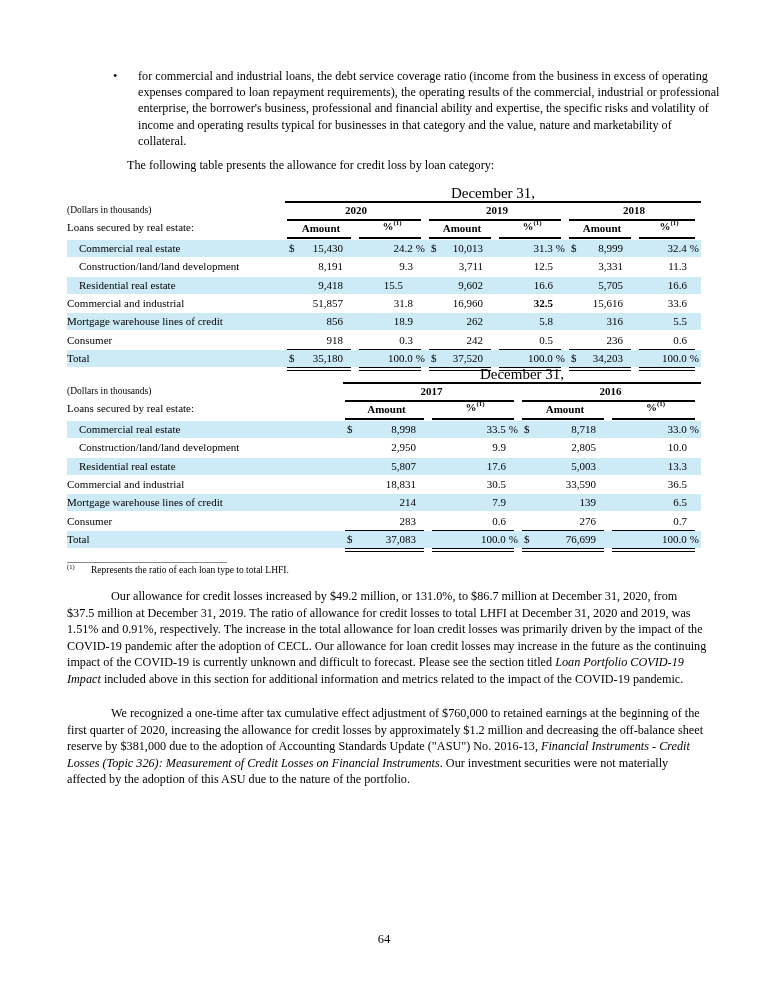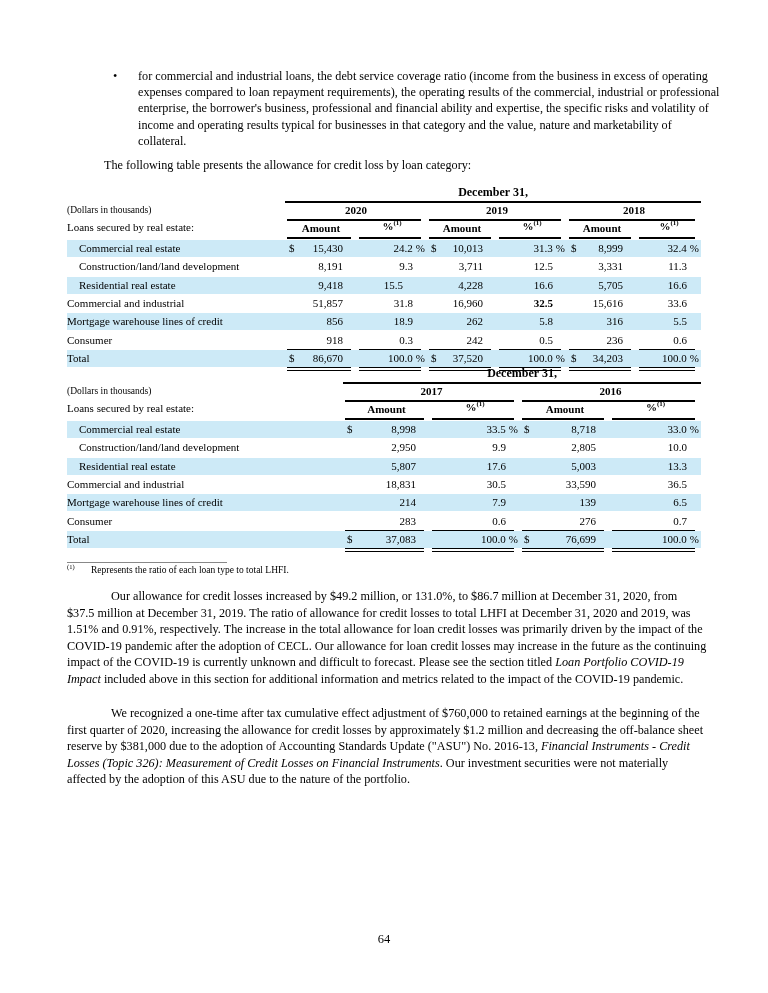--- a/index.html
+++ b/index.html
@@ -5,22 +5,22 @@
   html, body { margin: 0; padding: 0; background: #ffffff; }
   body {
     width: 768px; height: 993px; position: relative; overflow: hidden;
     font-family: "Liberation Serif", "DejaVu Serif", serif;
     color: #000; font-size: 12.2px;
   }
   .abs { position: absolute; }
   .bullet-block { left: 113px; top: 68px; width: 600px; line-height: 16.2px; }
   .bullet-dot { position: absolute; left: 0; top: 0; }
   .bullet-text { position: absolute; left: 25px; top: 0; width: 585px; }
-  .intro { left: 104px; top: 158px; }
-  .dec-label { font-weight: bold; font-size: 12px; text-align: center; }
+  .intro { left: 127px; top: 158px; }
+  .dec-label { font-weight: normal; font-size: 15px; text-align: center; }
   .rule { position: absolute; height: 2px; background: #000; }
   .rule-thin { position: absolute; height: 1px; background: #000; }
   .hdr { font-weight: bold; font-size: 11px; text-align: center; position: absolute; }
   .row { position: absolute; left: 67px; height: 17px; line-height: 17px; font-size: 11px; }
   .row.shade { background: #cdeaf7; }
   .cell { position: absolute; top: 0; white-space: nowrap; }
   .label { left: 0; }
   .label.ind { left: 12px; }
   .r { text-align: right; }
   .sup { font-size: 7px; vertical-align: super; line-height: 0; }
@@ -86,21 +86,21 @@
       <span class="cell r" style="right:288px;"><span>9.3</span></span>
       <span class="cell r" style="right:218px;">3,711</span>
       <span class="cell r" style="right:148px;"><span>12.5</span></span>
       <span class="cell r" style="right:78px;">3,331</span>
       <span class="cell r" style="right:14px;"><span>11.3</span></span>
     </div>
     <div class="row shade" style="top:276.6px;width:634px;">
       <span class="cell label ind">Residential real estate</span>
       <span class="cell r" style="right:358px;">9,418</span>
       <span class="cell r" style="right:298px;"><span>15.5</span></span>
-      <span class="cell r" style="right:218px;">4,228</span>
+      <span class="cell r" style="right:218px;">9,602</span>
       <span class="cell r" style="right:148px;"><span>16.6</span></span>
       <span class="cell r" style="right:78px;">5,705</span>
       <span class="cell r" style="right:14px;"><span>16.6</span></span>
     </div>
     <div class="row" style="top:294.9px;width:634px;">
       <span class="cell label">Commercial and industrial</span>
       <span class="cell r" style="right:358px;">51,857</span>
       <span class="cell r" style="right:288px;"><span>31.8</span></span>
       <span class="cell r" style="right:218px;font-family:Liberation Serif, serif;">16,960</span>
       <span class="cell r" style="right:148px;font-weight:bold;"><span>32.5</span></span>
@@ -121,21 +121,21 @@
       <span class="cell r" style="right:358px;">918</span>
       <span class="cell r" style="right:288px;"><span>0.3</span></span>
       <span class="cell r" style="right:218px;">242</span>
       <span class="cell r" style="right:148px;"><span>0.5</span></span>
       <span class="cell r" style="right:78px;">236</span>
       <span class="cell r" style="right:14px;"><span>0.6</span></span>
     </div>
     <div class="row shade" style="top:349.8px;width:634px;">
       <span class="cell label">Total</span>
       <span class="cell" style="left:222px;">$</span>
-      <span class="cell r" style="right:358px;">86,670</span>
+      <span class="cell r" style="right:358px;">35,180</span>
       <span class="cell r" style="right:276px;"><span>100.0</span><span style="margin-left:3px;">%</span></span>
       <span class="cell" style="left:364px;">$</span>
       <span class="cell r" style="right:218px;">37,520</span>
       <span class="cell r" style="right:136px;"><span>100.0</span><span style="margin-left:3px;">%</span></span>
       <span class="cell" style="left:504px;">$</span>
       <span class="cell r" style="right:78px;">34,203</span>
       <span class="cell r" style="right:2px;"><span>100.0</span><span style="margin-left:3px;">%</span></span>
     </div>
     <div class="tot-rule" style="left:287px;width:64px;top:348.8px;"></div>
     <div class="dbl" style="left:287px;width:64px;top:366.8px;"></div>

